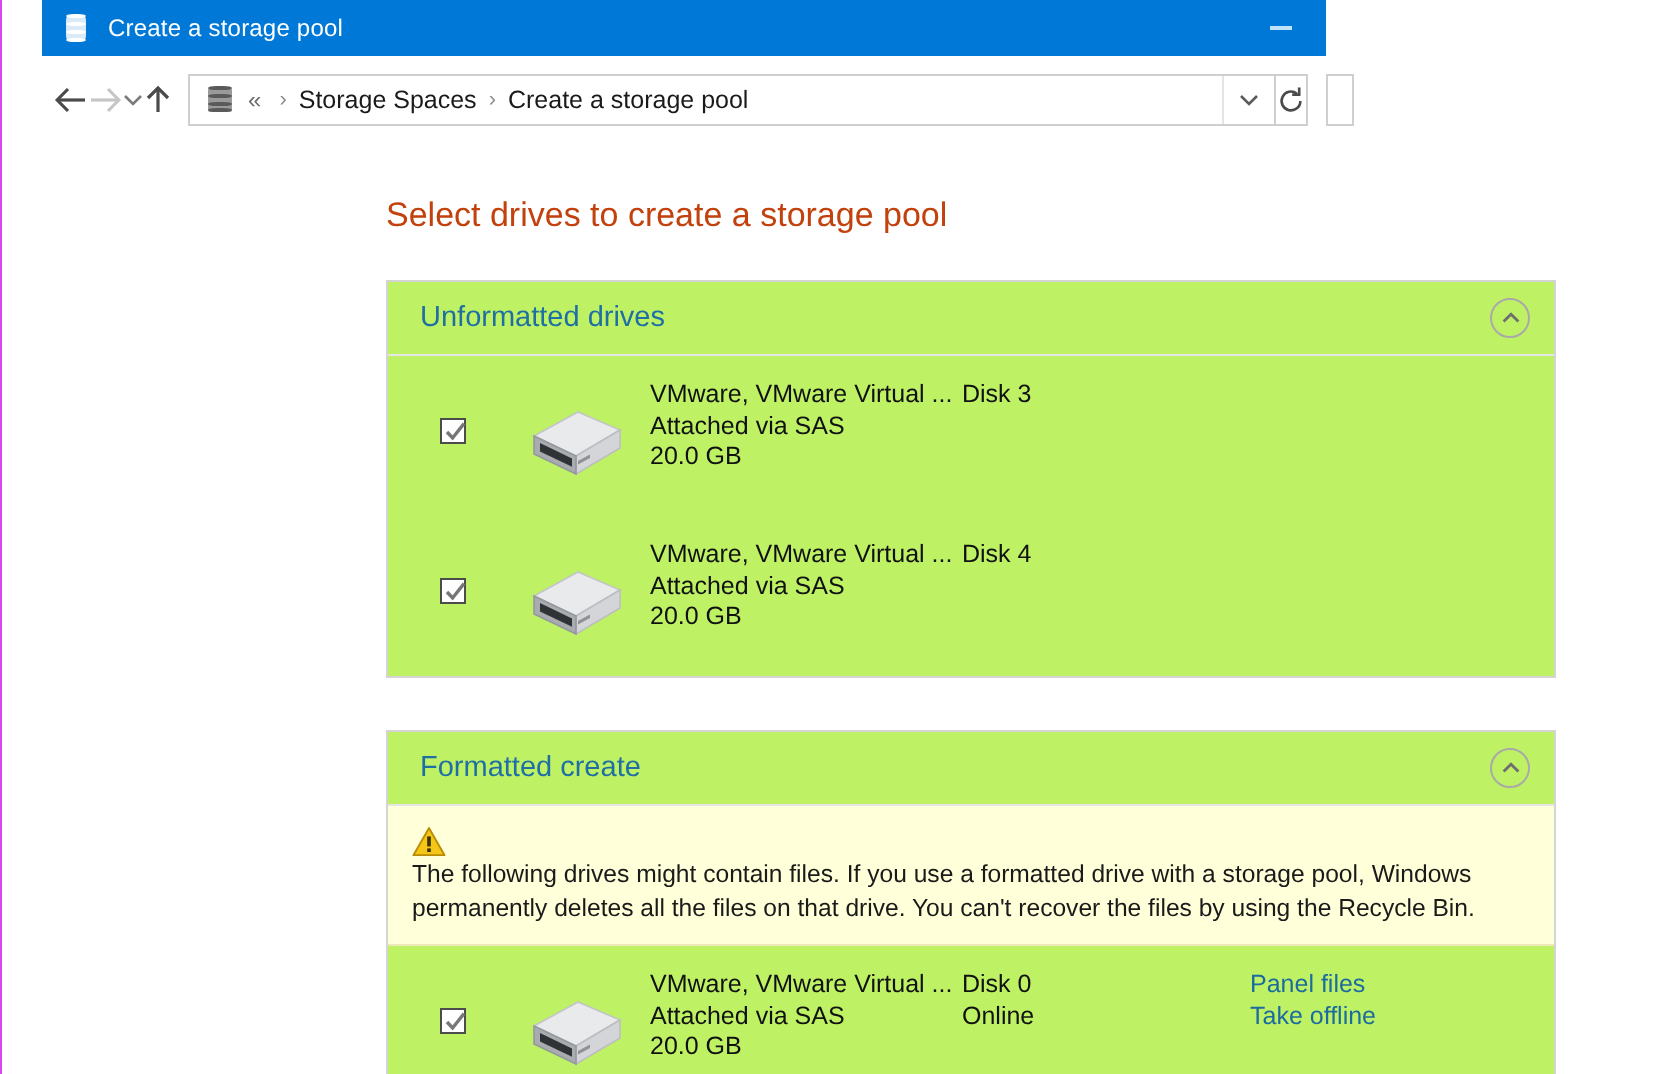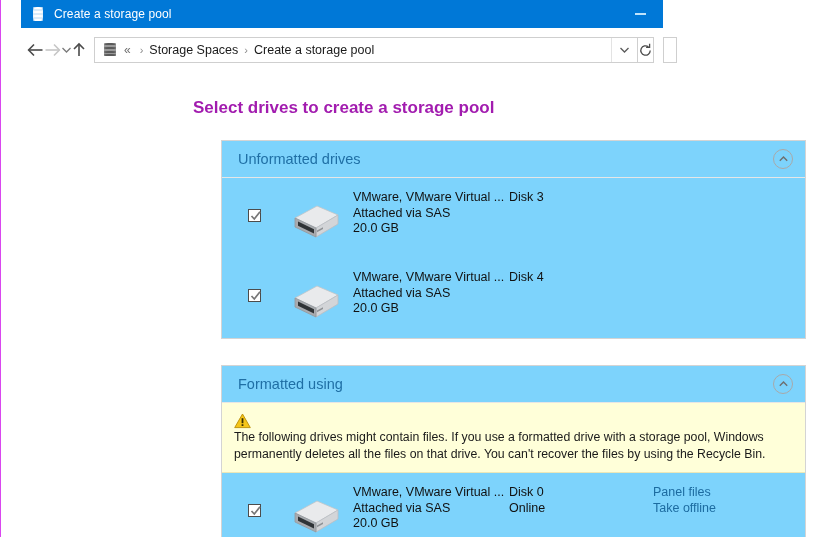--- a/index.html
+++ b/index.html
@@ -140,31 +140,30 @@
     width: 100%;
     background: transparent;
   }
 
   
   .content {
     padding-left: 172px;
     padding-top: 26px;
   }
   .page-title {
-    color: #a21caf;
+    color: #c2410c;
     font-size: 17px;
-    font-weight: 700;
+    font-weight: 400;
     margin-bottom: 22px;
   }
   .panel {
     width: 585px;
     border: 1px solid #d4d4d4;
-    background: #7dd3fc;
+    background: #bef264;
     margin-bottom: 26px;
-    margin-left: 28px;
   }
   .panel-head {
     height: 37px;
     display: flex;
     align-items: center;
     padding: 0 12px 0 16px;
     border-bottom: 1px solid #e6e6e6;
   }
   .panel-head-title {
     color: #1f6fa5;
@@ -398,21 +397,21 @@
               <div class="drive-col-id">
                 <div class="dline">Disk 4</div>
                 <div class="dline"></div>
               </div>
               <div class="drive-col-links"></div>
             </div>
           </div>
         </div>
         <div class="panel">
           <div class="panel-head">
-            <span class="panel-head-title">Formatted using</span>
+            <span class="panel-head-title">Formatted create</span>
             <div class="collapse-btn">
               <svg width="11" height="8" viewBox="0 0 11 8">
                 <path d="M1.8 5.8 L5.5 2.1 L9.2 5.8" fill="none" stroke="#6f6f6f" stroke-width="1.4"></path>
               </svg>
             </div>
           </div>
           <div class="warn">
             <div class="warn-icon"><svg width="17" height="16" viewBox="0 0 17 16">
                 <polygon points="8.5,1 16.3,14.6 0.7,14.6" fill="#f5c518" stroke="#b98c06" stroke-width="0.9" stroke-linejoin="round"></polygon>
                 <rect x="7.6" y="5.2" width="1.8" height="5" fill="#3a3000"></rect>

